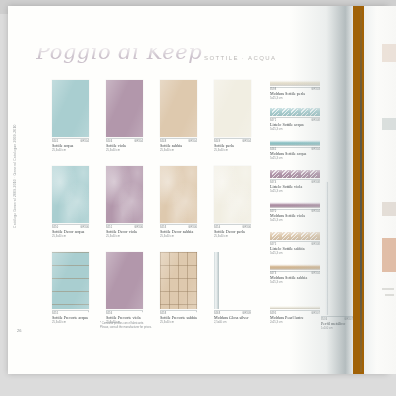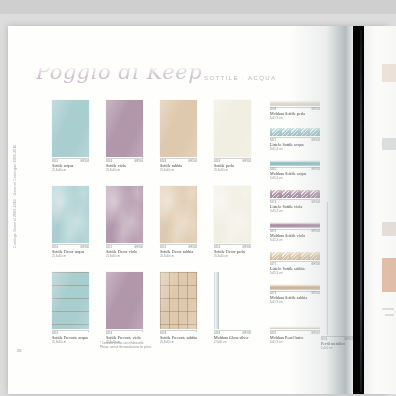--- a/index.html
+++ b/index.html
@@ -14,22 +14,22 @@
     overflow:hidden;
   }
   
   .scan-bg{position:absolute;inset:0;background:#dcdcdc;}
   .scan-bg:before{
     content:"";position:absolute;left:0;top:0;width:396px;height:14px;
     background:#cfcfcf;
   }
   
   .spread{
-    position:absolute;left:8px;top:26px;width:380px;height:368px;
-    background:#000000;
+    position:absolute;left:8px;top:6px;width:380px;height:368px;
+    background:#a16207;
     box-shadow:0 0 6px rgba(0,0,0,.18);
   }
   
   .leftpage{
     position:absolute;left:0;top:0;width:345px;height:368px;
     background:#fefefc;
   }
   
   .gutter-shade{
     position:absolute;right:0;top:0;width:64px;height:368px;

